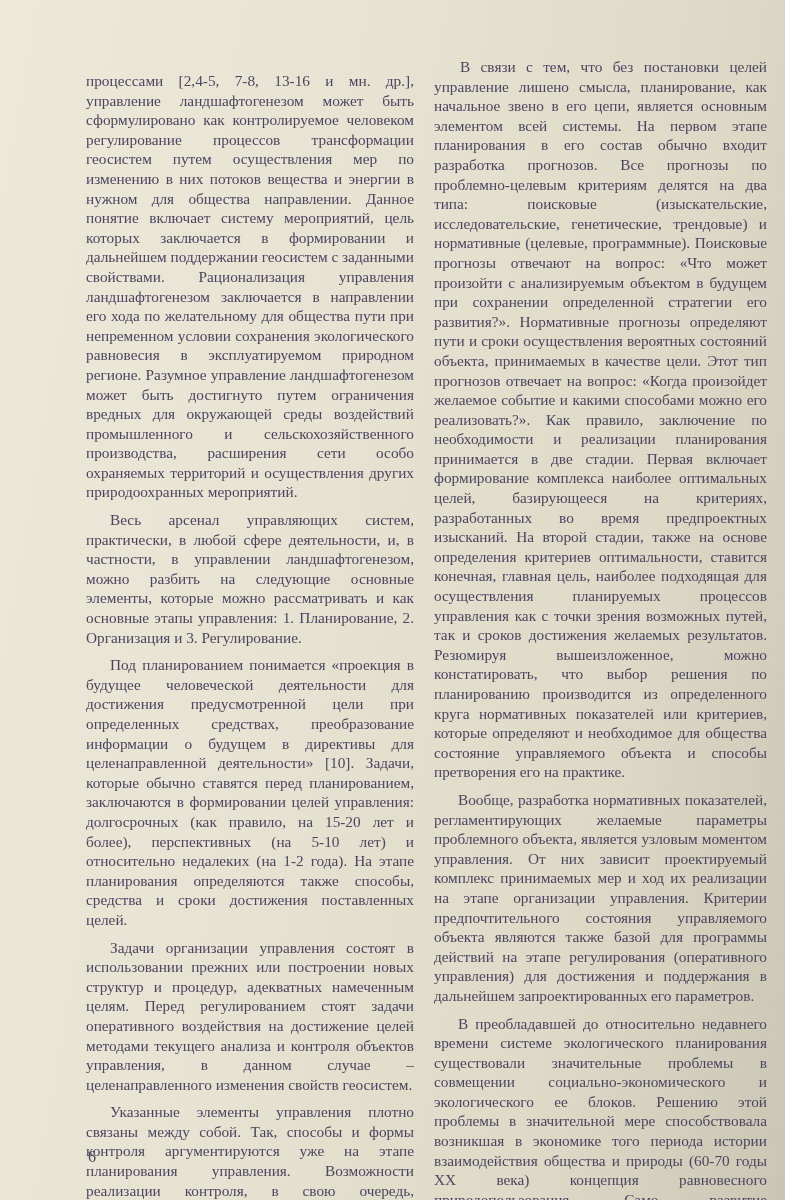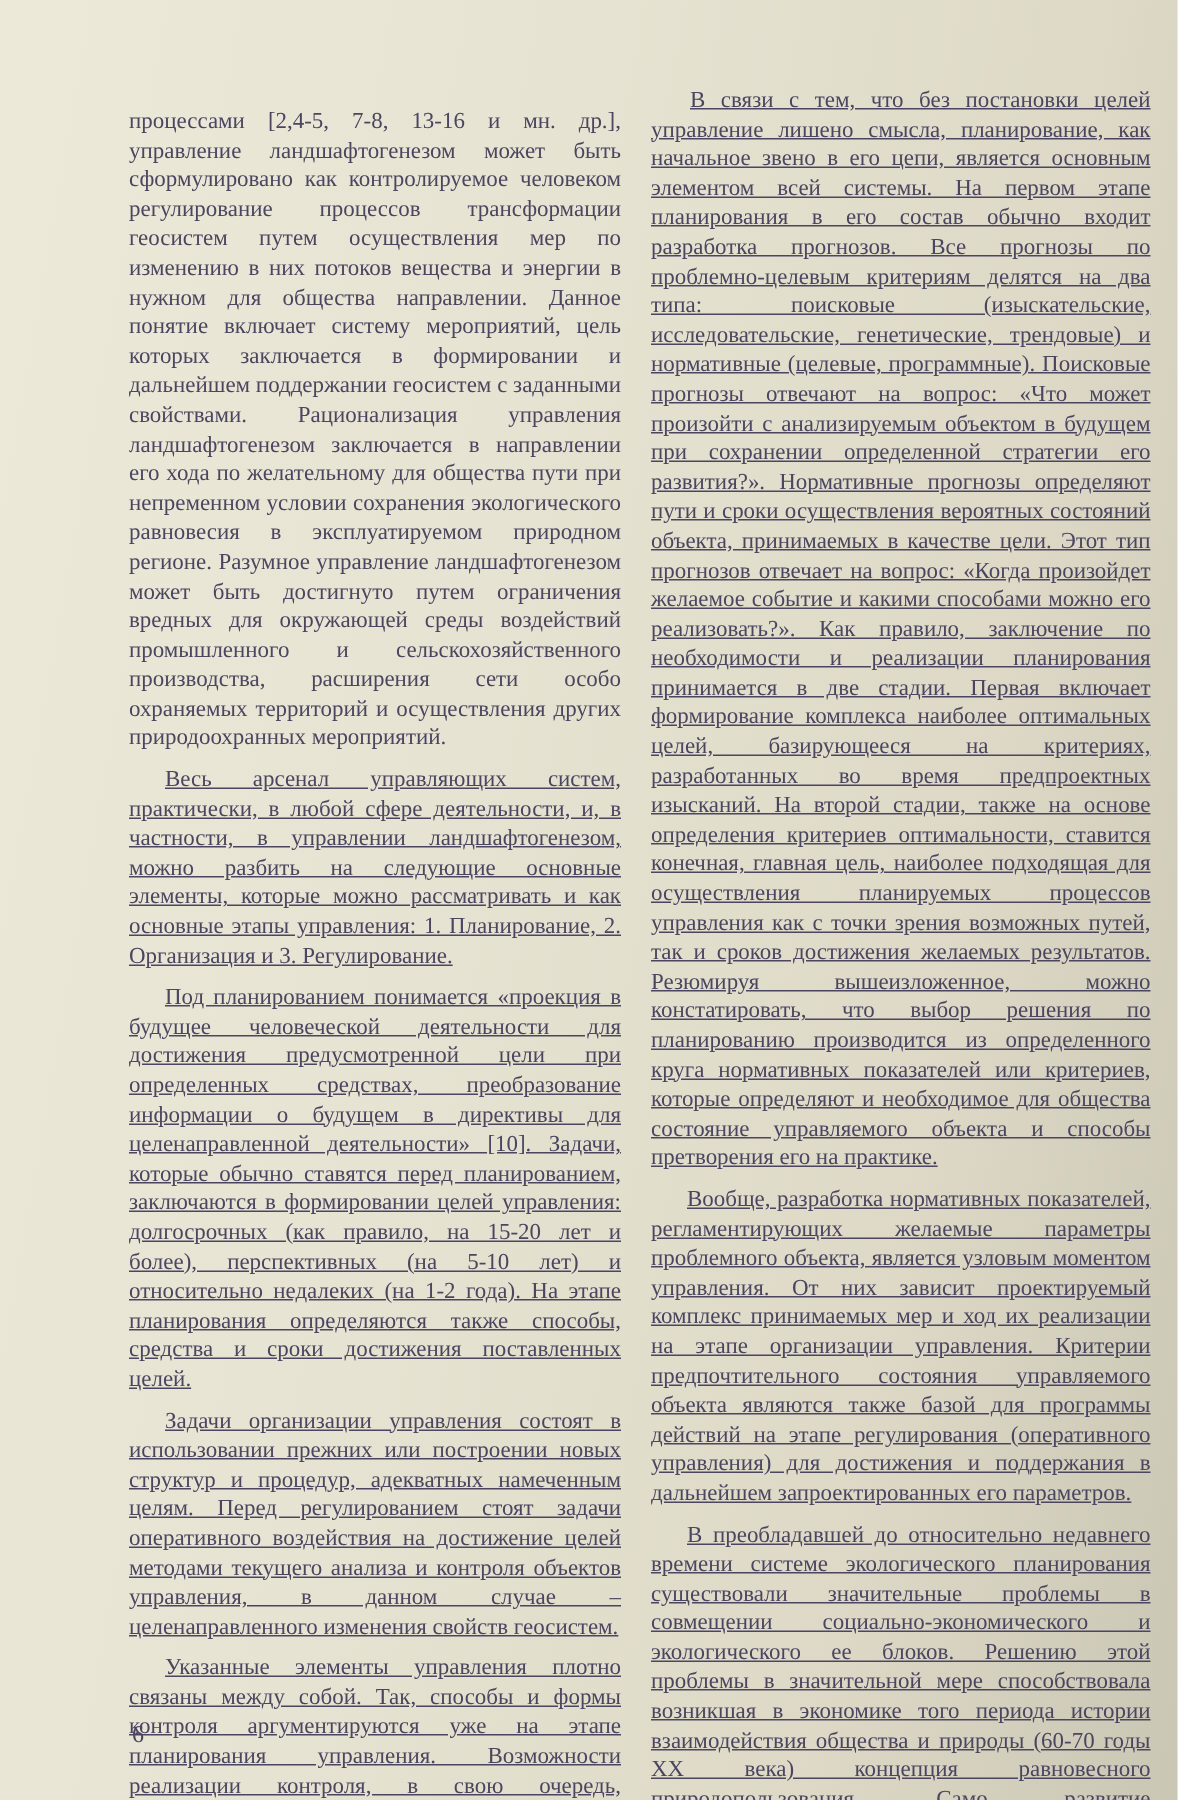--- a/index.html
+++ b/index.html
@@ -14,21 +14,21 @@
     position: absolute;
     top: 0;
     font-size: 15.3px;
     line-height: 19.6px;
     text-align: justify;
     hyphens: manual;
   }
   .col-left { left: 86px; width: 328px; top: 71px; }
   .col-right { left: 434px; width: 333px; top: 10px; }
   .col p { margin: 0 0 8px 0; text-indent: 0; }
-  .col p.ind { text-indent: 24px; text-decoration: underline; }
+  .col p.ind { text-indent: 24px; }
   .col-right p:first-child { text-indent: 26px; }
   .pagenum {
     position: absolute; left: 88px; top: 1148px;
     font-size: 16px; color: #4b4560;
   }
 </style>
 </head>
 <body>
 
 <div class="col col-left">

